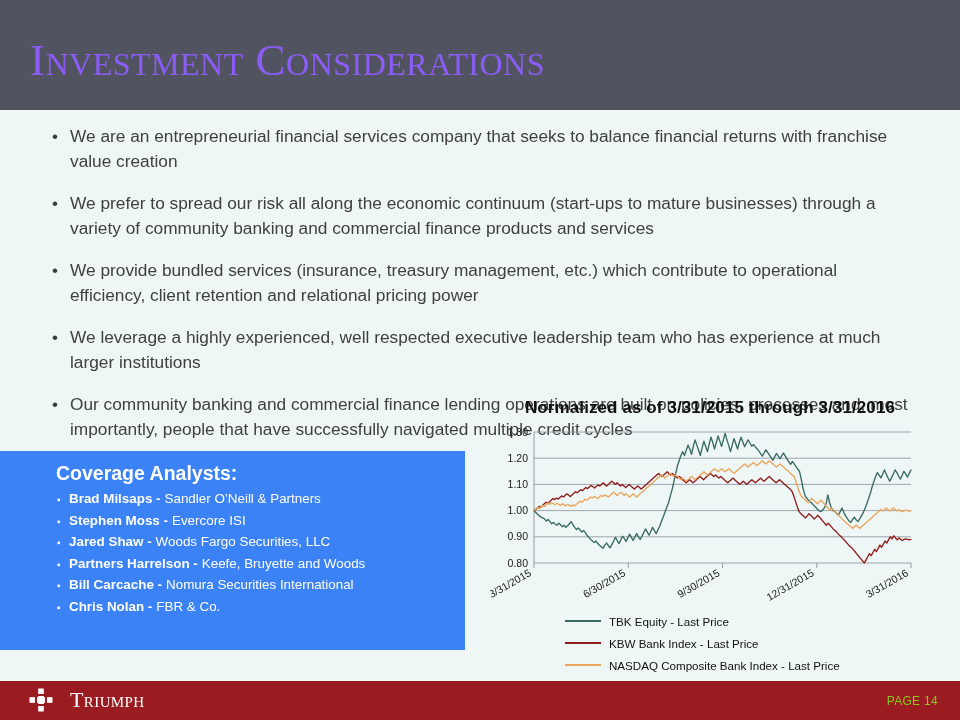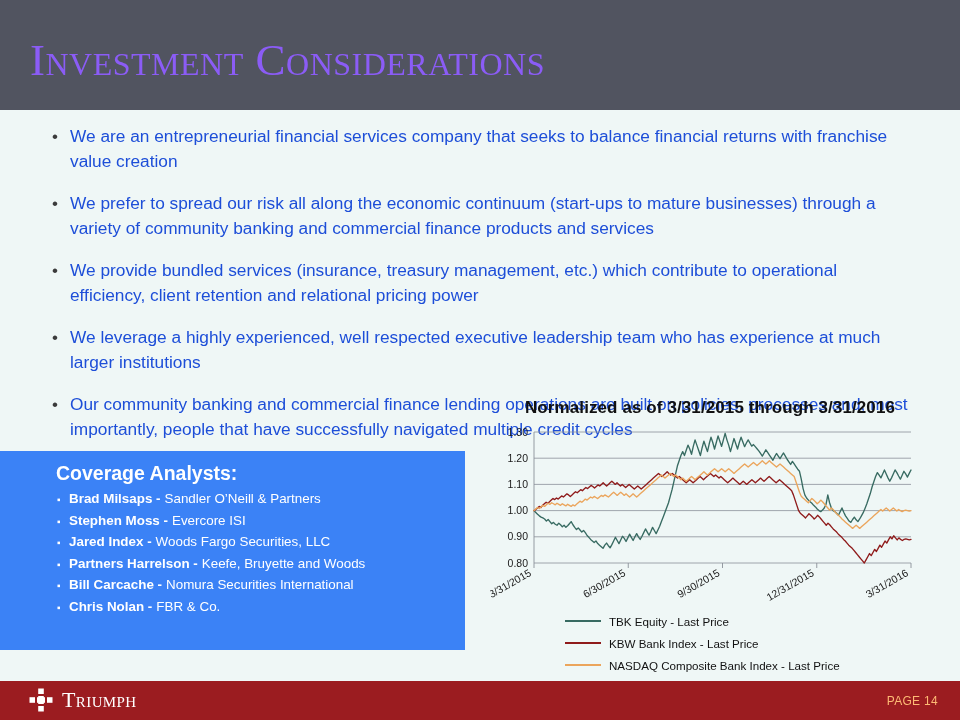--- a/index.html
+++ b/index.html
@@ -52,21 +52,21 @@
     width: 22px;
     color: #3b3b3b;
     font-size: 17px;
     line-height: 25px;
     text-align: left;
     padding-left: 4px;
     box-sizing: border-box;
   }
   .bullet-text {
     flex: 1 1 auto;
-    color: #1d4ed8;
+    color: #404040;
     font-size: 17.3px;
     line-height: 25px;
   }
 
   
   #analysts-panel {
     position: absolute;
     left: 0;
     top: 451px;
     width: 465px;
@@ -171,28 +171,28 @@
     left: 28px;
     top: 6px;
     display: flex;
     align-items: center;
   }
   #footer-brand {
     color: #ffffff;
     font-family: "Liberation Serif", serif;
     font-size: 22px;
     letter-spacing: 0.4px;
-    margin-left: 8px;
+    margin-left: 16px;
     font-variant: small-caps;
   }
   #page-number {
     position: absolute;
     right: 22px;
     top: 13px;
-    color: #fdba74;
+    color: #84cc16;
     font-size: 12px;
     letter-spacing: 0.3px;
   }
   .axis-text {
     font-family: "Liberation Sans", sans-serif;
     font-size: 10.5px;
     fill: #1a1a1a;
   }
 </style>
 </head>
@@ -232,21 +232,21 @@
         <span class="analyst-name">Brad Milsaps -</span>
         <span class="analyst-firm">Sandler O’Neill &amp; Partners</span>
       </div>
       <div class="analyst-row">
         <span class="analyst-square">▪</span>
         <span class="analyst-name">Stephen Moss -</span>
         <span class="analyst-firm">Evercore ISI</span>
       </div>
       <div class="analyst-row">
         <span class="analyst-square">▪</span>
-        <span class="analyst-name">Jared Index -</span>
+        <span class="analyst-name">Jared Shaw -</span>
         <span class="analyst-firm">Woods Fargo Securities, LLC</span>
       </div>
       <div class="analyst-row">
         <span class="analyst-square">▪</span>
         <span class="analyst-name">Partners Harrelson -</span>
         <span class="analyst-firm">Keefe, Bruyette and Woods</span>
       </div>
       <div class="analyst-row">
         <span class="analyst-square">▪</span>
         <span class="analyst-name">Bill Carcache -</span>

